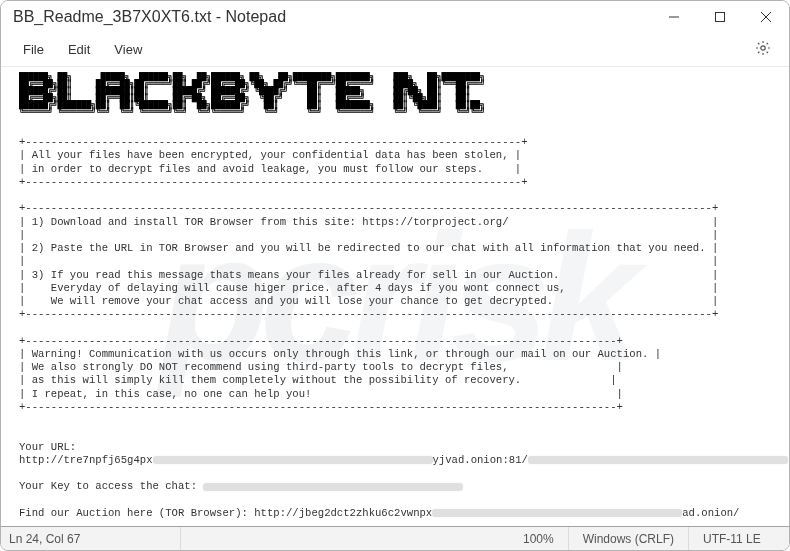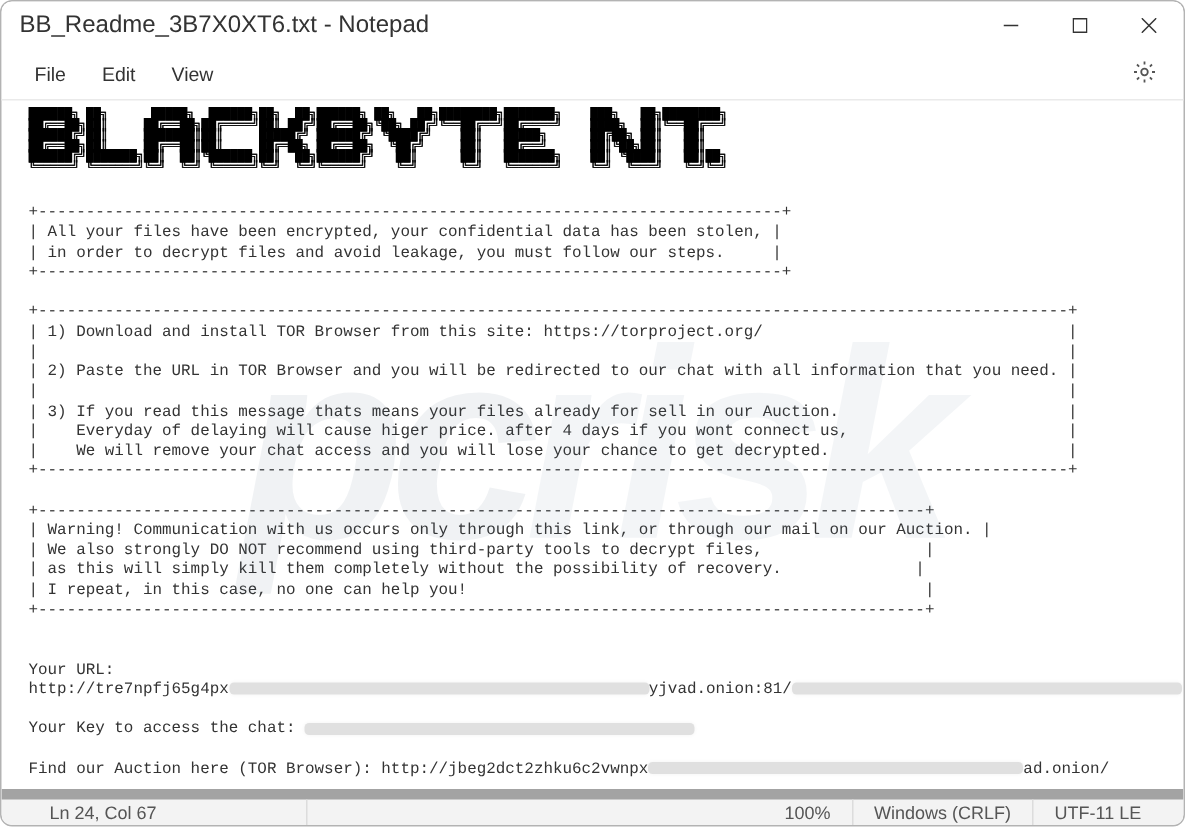--- a/index.html
+++ b/index.html
@@ -86,26 +86,25 @@
       z-index: 50;
       user-select: none;
       pointer-events: none;
       font-style: italic;
     }
     .watermark .g1 { color: rgba(70, 90, 110, 0.08); }
     .watermark .g2 { color: rgba(100, 130, 150, 0.08); margin-top: 37px; }
     .statusbar {
       height: 24px;
       background: #f3f3f3;
-      border-top: 7px solid #a3a3a3;
+      border-top: 1px solid #a3a3a3;
       display: flex;
       align-items: center;
       font-size: 12px;
       color: #555;
-      padding-left: 24px;
     }
     .status-cell {
       padding: 0 14px;
       border-right: 1px solid #dcdcdc;
       height: 100%;
       display: flex;
       align-items: center;
     }
     .status-cell:last-child { border-right: none; }
     .status-cell.first { flex: 0 0 180px; padding-left: 8px;}

